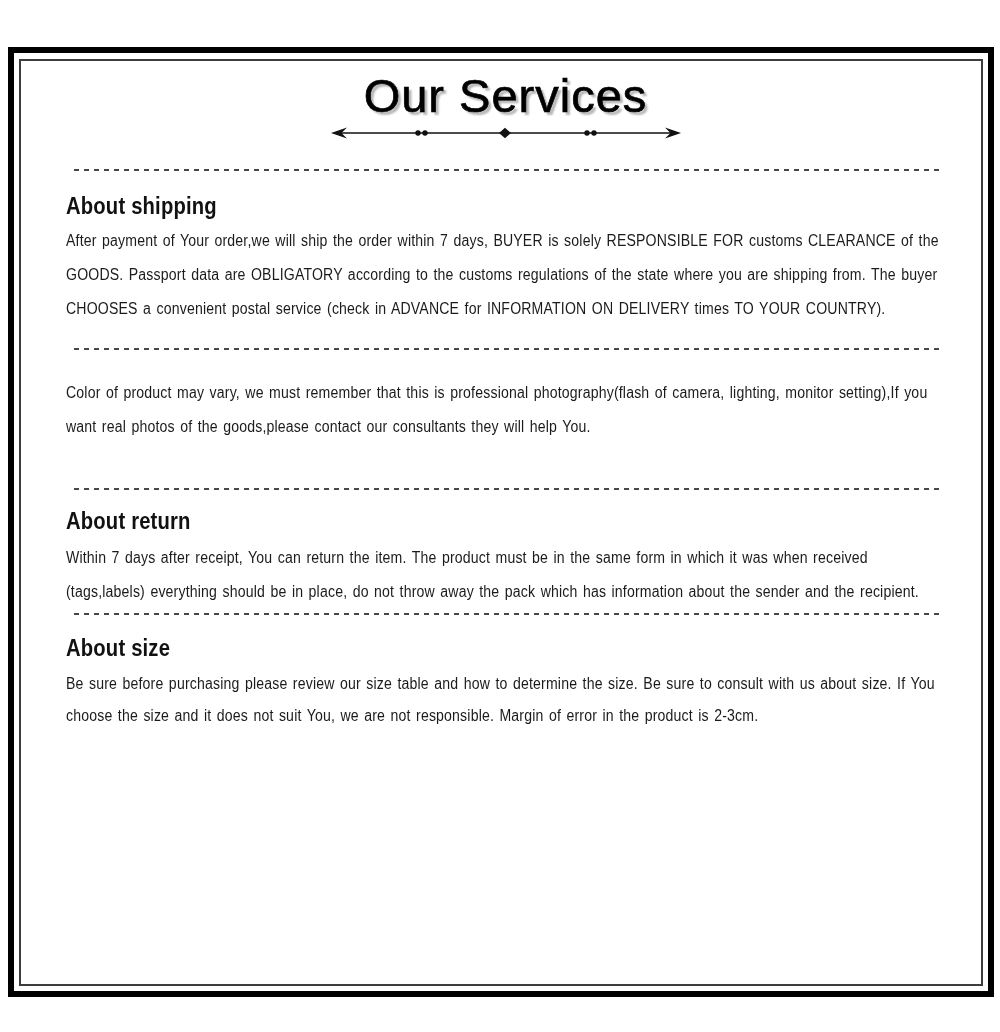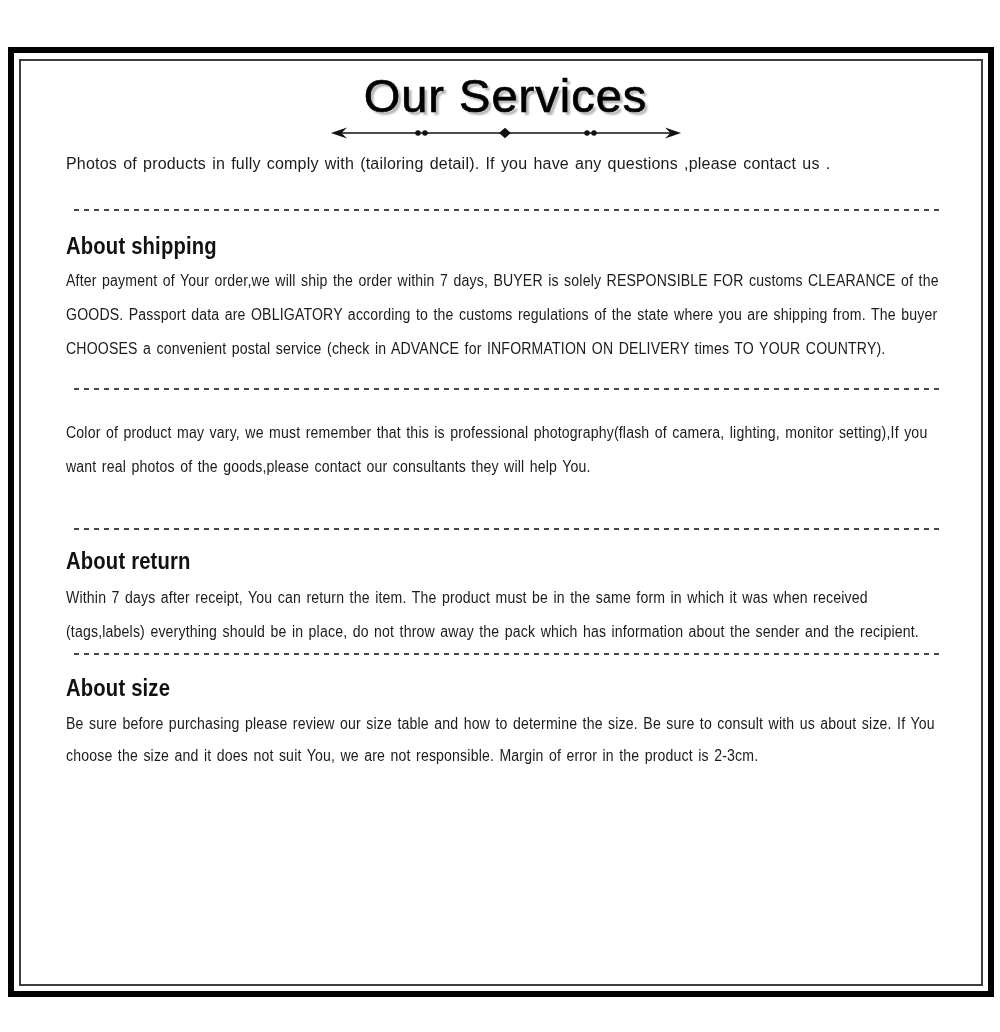--- a/index.html
+++ b/index.html
@@ -98,21 +98,20 @@
         <polygon points="1,8 17,2.6 11.5,8 17,13.4"></polygon>
         <circle cx="88" cy="8" r="2.7"></circle>
         <circle cx="95" cy="8" r="2.7"></circle>
         <polygon points="169,8 175,2.8 181,8 175,13.2"></polygon>
         <circle cx="257" cy="8" r="2.7"></circle>
         <circle cx="264" cy="8" r="2.7"></circle>
         <polygon points="351,8 335,2.6 340.5,8 335,13.4"></polygon>
       </svg>
 
       <section>
-        <p class="para mt6">Photos of products in fully comply with (tailoring detail). If you have any questions ,please contact us .</p>
       </section>
 
       <div class="dash mt28"></div>
 
       <section>
         <h2 class="heading cond mt22">About shipping</h2>
         <p class="para cond mt4">After payment of Your order,we will ship the order within 7 days, BUYER is solely RESPONSIBLE FOR customs CLEARANCE of the GOODS. Passport data are OBLIGATORY according to the customs regulations of the state where you are shipping from. The buyer CHOOSES a convenient postal service (check in ADVANCE for INFORMATION ON DELIVERY times TO YOUR COUNTRY).</p>
       </section>
 
       <div class="dash mt22"></div>

